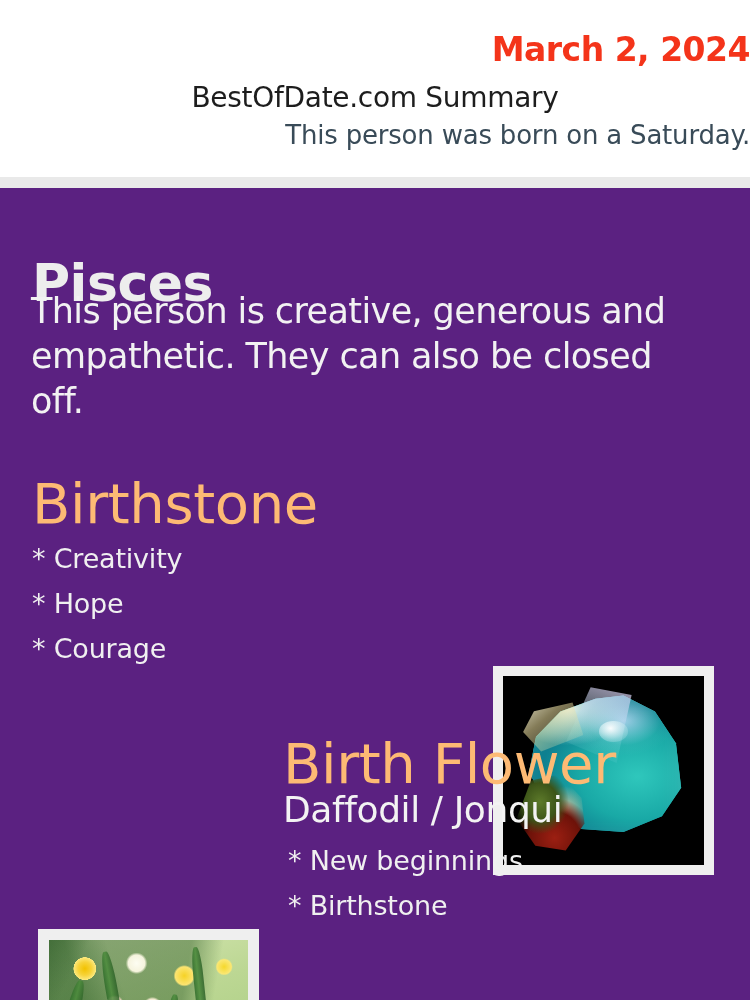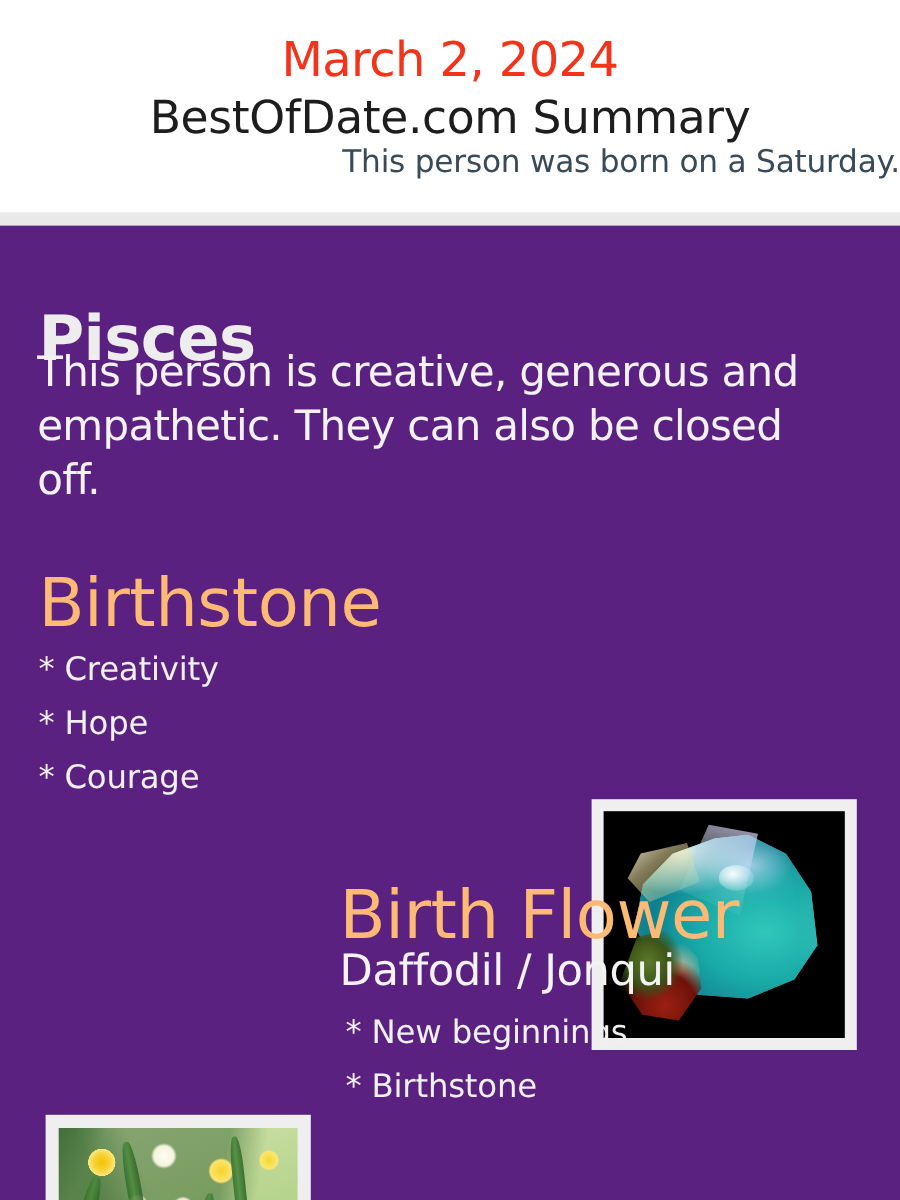--- a/index.html
+++ b/index.html
@@ -19,29 +19,30 @@
   .header {
     width: 750px;
     height: 177px;
     background: #ffffff;
     text-align: center;
     box-sizing: border-box;
     padding-top: 22px;
   }
   .header-date {
     font-family: "DejaVu Sans", sans-serif;
-    font-size: 40px;
-    font-weight: normal;
+    font-size: 33px;
+    font-weight: bold;
     color: #F4341A;
     line-height: 56px;
     letter-spacing: -0.5px;
+    text-align: right;
   }
   .header-subtitle {
     font-family: "DejaVu Sans", sans-serif;
-    font-size: 38px;
+    font-size: 28px;
     font-weight: normal;
     color: #1d1d1d;
     line-height: 40px;
     letter-spacing: -0.3px;
   }
   .header-note {
     font-family: "DejaVu Sans", sans-serif;
     font-size: 26px;
     font-weight: normal;
     color: #394B58;

